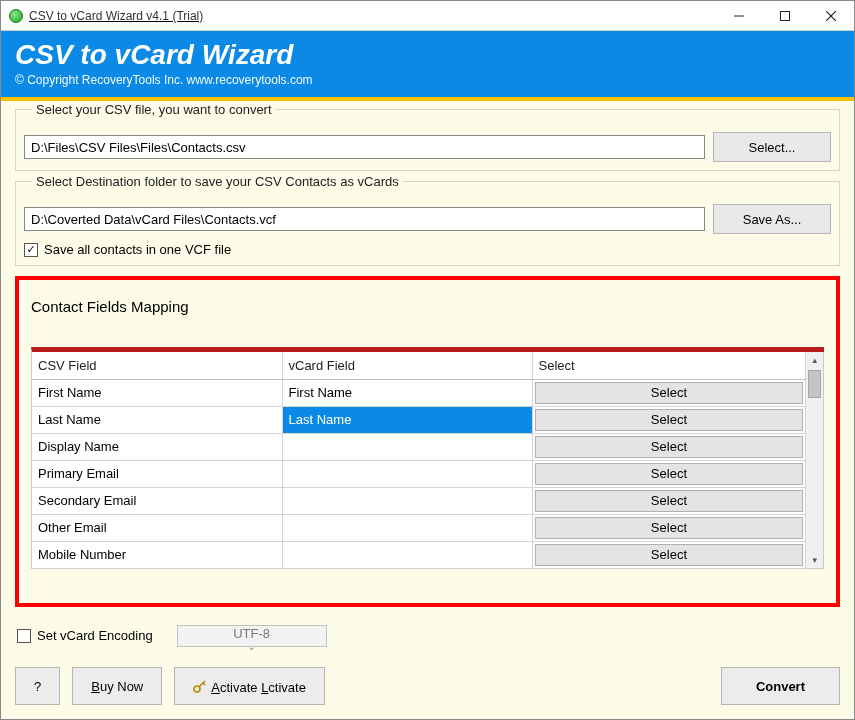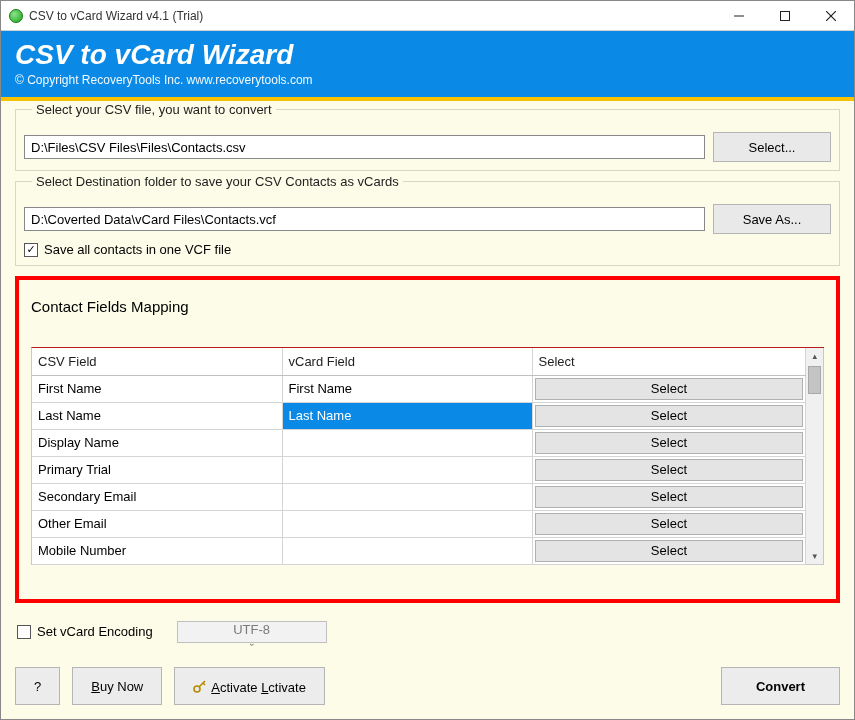--- a/index.html
+++ b/index.html
@@ -14,20 +14,21 @@
     overflow: hidden;
     border: 1px solid #888;
   }
   
   .titlebar {
     height: 30px;
     background: #fff;
     display: flex;
     align-items: center;
     border-bottom: 1px solid #d0d0d0;
+    text-decoration: underline;
   }
   .titlebar .app-icon {
     width: 14px; height: 14px;
     border-radius: 50%;
     background: radial-gradient(circle at 35% 35%, #8de08d, #1aa81a);
     margin: 0 6px 0 8px;
     border:1px solid #0a7a0a;
   }
   .titlebar .title { flex: 0 0 auto; font-size: 12px; color: #333; }
   .titlebar .spacer { flex: 1 1 auto; }
@@ -116,21 +117,21 @@
     padding: 16px 12px 34px 12px;
     position: relative;
     margin-bottom: 18px;
   }
   .mapping-group .legend2 {
     font-size: 15px;
     margin: 2px 0 10px 0;
   }
   .grid-wrap {
     display: flex;
-    border-top: 1px solid #b91c1c;
+    border-top: 5px solid #b91c1c;
     border-left: 1px solid #c8c8c8;
     margin-top: 32px;
   }
   .grid {
     flex: 1 1 auto;
     border-collapse: collapse;
     width: 100%;
     table-layout: fixed;
     font-size: 13px;
     background: #fff;
@@ -308,21 +309,21 @@
               <td>Last Name</td>
               <td class="cell-selected">Last Name</td>
               <td style="padding: 2px;"><button class="select-btn">Select</button></td>
             </tr>
             <tr>
               <td>Display Name</td>
               <td></td>
               <td style="padding: 2px;"><button class="select-btn">Select</button></td>
             </tr>
             <tr>
-              <td>Primary Trial</td>
+              <td>Primary Email</td>
               <td></td>
               <td style="padding: 2px;"><button class="select-btn">Select</button></td>
             </tr>
             <tr>
               <td>Secondary Email</td>
               <td></td>
               <td style="padding: 2px;"><button class="select-btn">Select</button></td>
             </tr>
             <tr>
               <td>Other Email</td>

